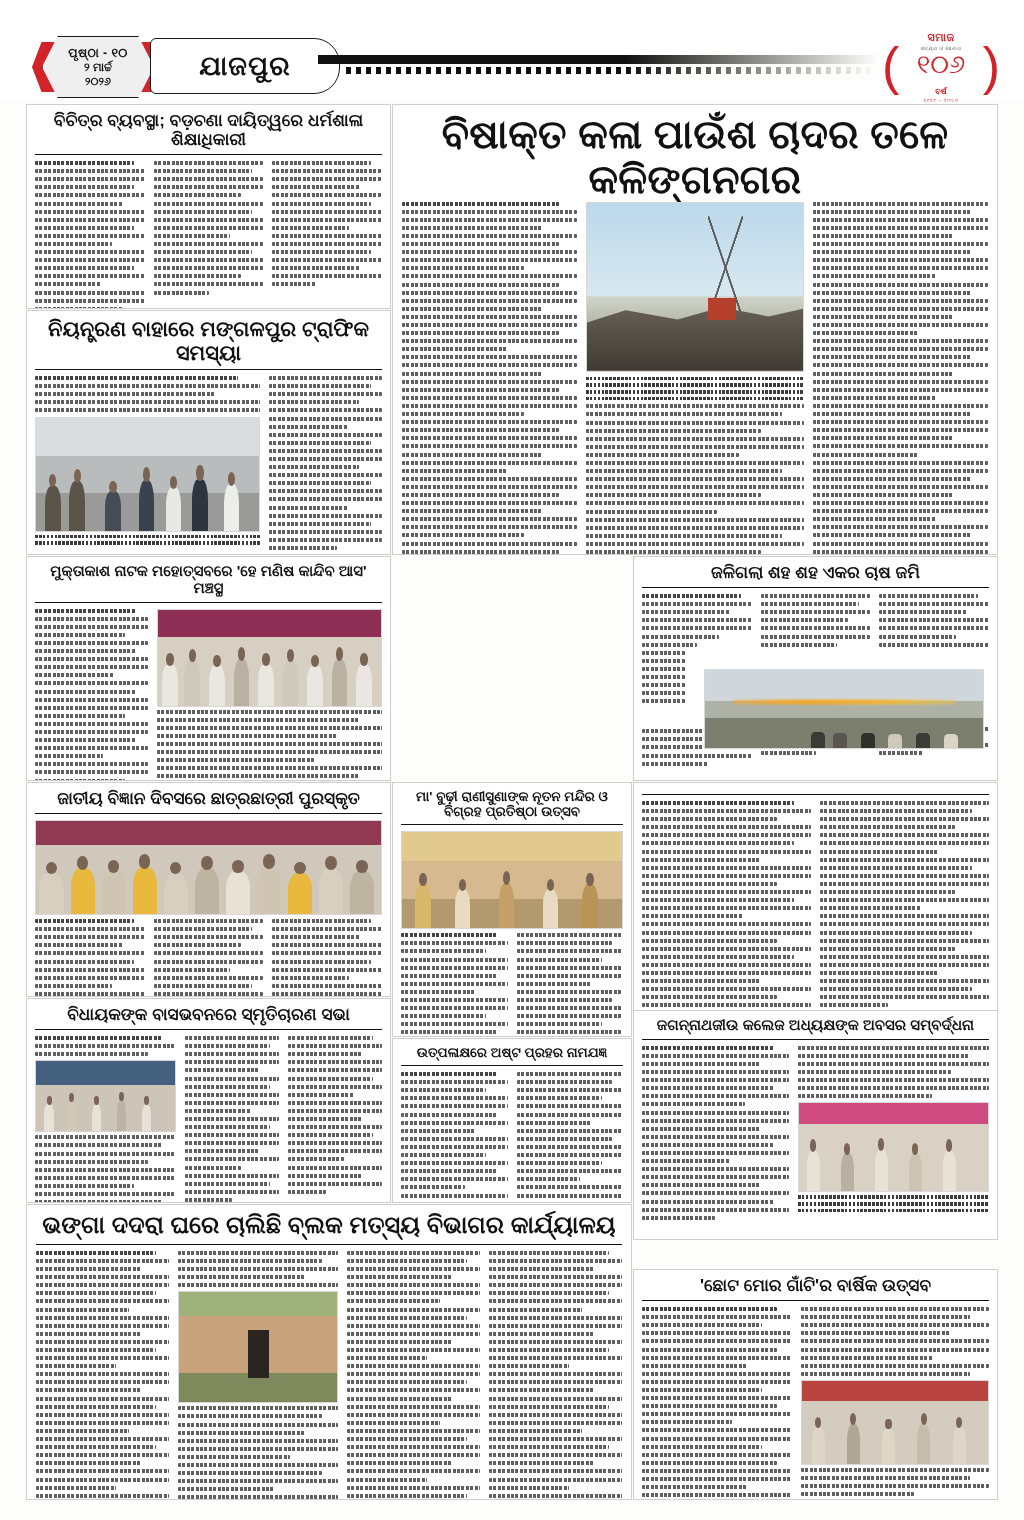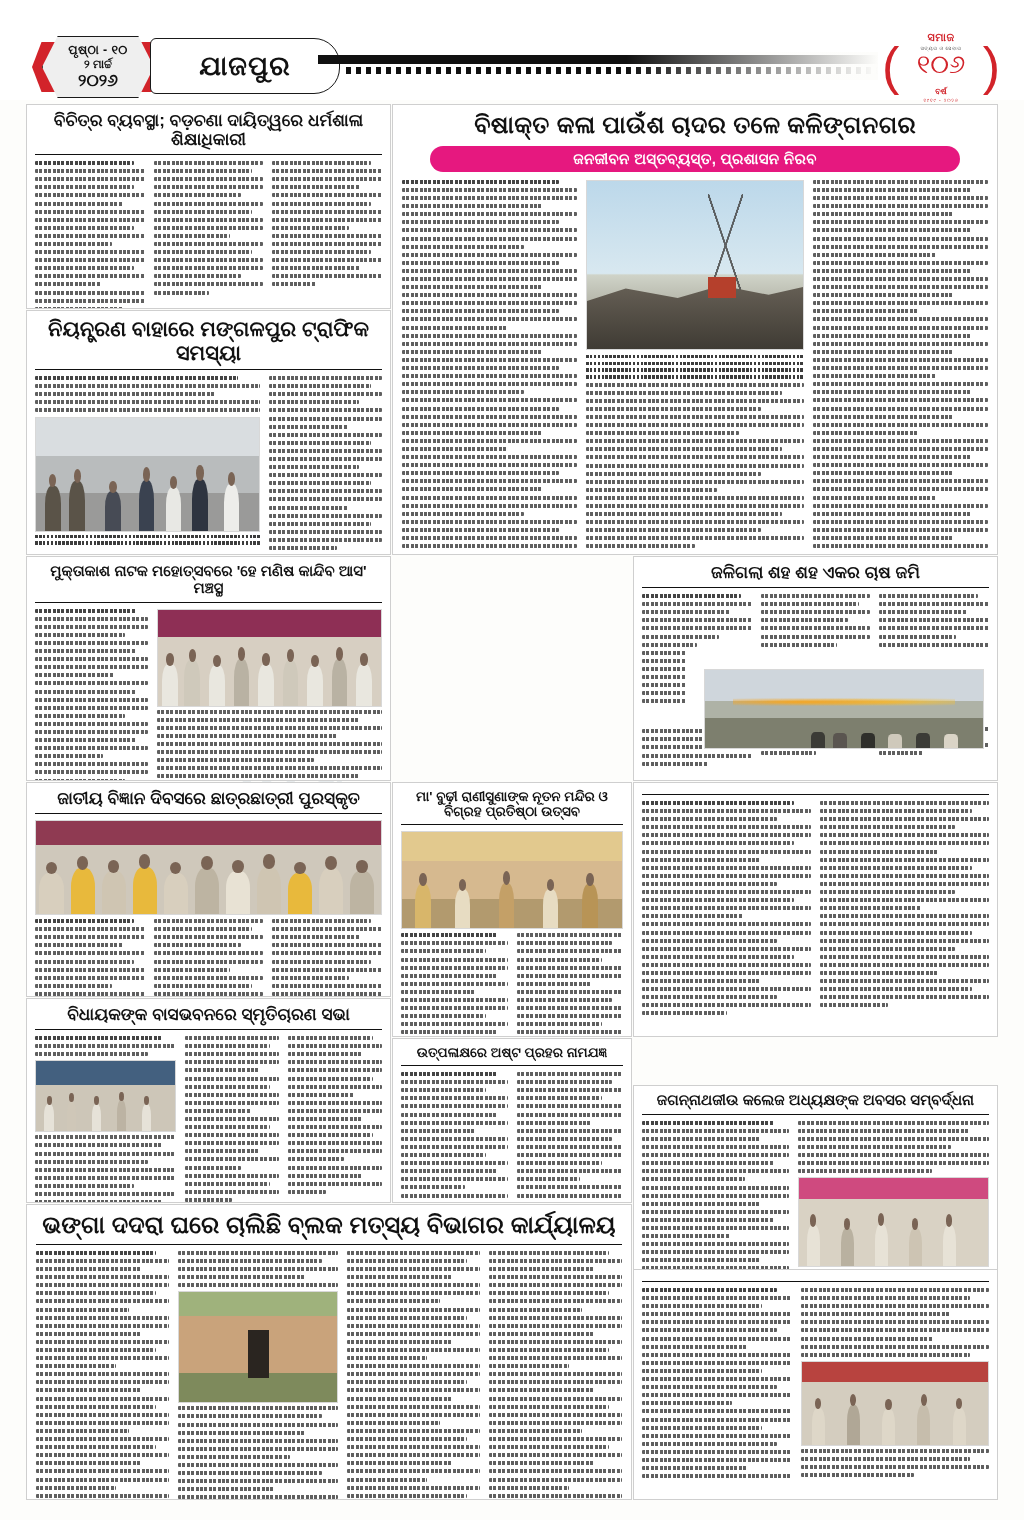--- a/index.html
+++ b/index.html
@@ -31,21 +31,21 @@
   .mast-badge .hexR{ right:-4px; clip-path:polygon(0 0,72% 0,100% 50%,72% 100%,0 100%); }
   .mast-badge .hexBody{
     position:absolute; left:4px; top:0; width:112px; height:62px;
     background:#efefef; border:1.6px solid #1a1a1a;
     clip-path:polygon(14% 0,86% 0,100% 50%,86% 100%,14% 100%,0 50%);
     display:flex; flex-direction:column; align-items:center; justify-content:center;
     line-height:1.18;
   }
   .mast-badge .l1{ font-size:12.5px; font-weight:700; color:#111; letter-spacing:.4px;}
   .mast-badge .l2{ font-size:11.5px; font-weight:700; color:#111;}
-  .mast-badge .l3{ font-size:17px; font-weight:700; color:#111;}
+  .mast-badge .l3{ font-size:11px; font-weight:700; color:#111;}
   .mast-city{
     position:absolute; left:150px; top:38px; width:190px; height:56px;
     background:#fff; border:1.8px solid #1a1a1a;
     border-radius:6px 26px 26px 6px;
     display:flex; align-items:center; justify-content:center;
   }
   .mast-city span{
     font-size:27px; font-weight:700; color:#111; letter-spacing:1px;
   }
   .mast-rule{
@@ -75,21 +75,21 @@
   .mast-logo .t4{ font-size:5px; color:#d2232a; letter-spacing:.8px;}
 
   
   .sheet{ position:absolute; left:26px; top:104px; width:972px; height:1396px; }
 
   .box{ position:absolute; border:1px solid #cfcfcf; background:#fff; overflow:hidden; }
 
   .hl{
     font-weight:700; color:#111; text-align:center; line-height:1.12;
   }
-  .hl-xl{ font-size:24px; letter-spacing:.3px; }
+  .hl-xl{ font-size:40px; letter-spacing:.3px; }
   .hl-lg{ font-size:21px; }
   .hl-md{ font-size:17px; }
   .hl-sm{ font-size:15px; }
   .hl-xs{ font-size:13.5px; }
 
   .subbar{
     background:#e6187f; color:#fff; text-align:center;
     font-weight:700; font-size:15px; padding:4px 0; letter-spacing:.3px;
   }
   .rule{ height:1px; background:#111; margin:5px 0 6px; }
@@ -517,21 +517,20 @@
           <div class="ln"></div>
             <div class="ln s80"></div>
             <div class="ln"></div>
             <div class="ln s40"></div>
         </div>
       </div>
     </div>
 
     <div class="box" style="left:366px;top:0;width:606px;height:451px;padding:7px 9px;">
       <div class="hl hl-xl">ବିଷାକ୍ତ କଳା ପାଉଁଶ ଚାଦର ତଳେ କଳିଙ୍ଗନଗର</div>
-      <div class="subbar" style="margin:7px 28px 8px;border-radius:14px;">ଜନଜୀବନ ଅସ୍ତବ୍ୟସ୍ତ, ପ୍ରଶାସନ ନିରବ</div>
       <div class="cols">
         <div class="col txt">
           <div class="ln s90 dark"></div>
             <div class="ln"></div>
             <div class="ln"></div>
             <div class="ln s80"></div>
           <div class="ln"></div>
             <div class="ln s90"></div>
             <div class="ln"></div>
             <div class="ln"></div>
@@ -878,21 +877,21 @@
           <div class="ln"></div>
             <div class="ln s70"></div>
             <div class="ln"></div>
             <div class="ln s90"></div>
           <div class="ln"></div>
             <div class="ln s40"></div>
         </div>
       </div>
     </div>
 
-    <div class="box" style="left:607px;top:981px;width:365px;height:230px;padding:6px 8px;">
+    <div class="box" style="left:607px;top:906px;width:365px;height:230px;padding:6px 8px;">
       <div class="hl hl-sm">ଜଗନ୍ନାଥଜୀଉ କଲେଜ ଅଧ୍ୟକ୍ଷଙ୍କ ଅବସର ସମ୍ବର୍ଦ୍ଧନା</div>
       <div class="rule"></div>
       <div class="cols">
         <div class="col txt">
           <div class="ln s90 dark"></div>
             <div class="ln"></div>
             <div class="ln s80"></div>
             <div class="ln"></div>
           <div class="ln"></div>
             <div class="ln s90"></div>
@@ -935,20 +934,21 @@
           <div class="cap">
             <div class="ln"></div>
               <div class="ln"></div>
               <div class="ln s80"></div>
           </div>
         </div>
       </div>
     </div>
 
     <div class="box" style="left:607px;top:1165px;width:365px;height:231px;padding:6px 8px;">
+      <div class="hl hl-md">'ଛୋଟ ମୋର ଗାଁଟି'ର ବାର୍ଷିକ ଉତ୍ସବ</div>
       <div class="rule"></div>
       <div class="cols">
         <div class="col txt">
           <div class="ln s90 dark"></div>
             <div class="ln"></div>
             <div class="ln s80"></div>
             <div class="ln"></div>
           <div class="ln"></div>
             <div class="ln s90"></div>
             <div class="ln"></div>

